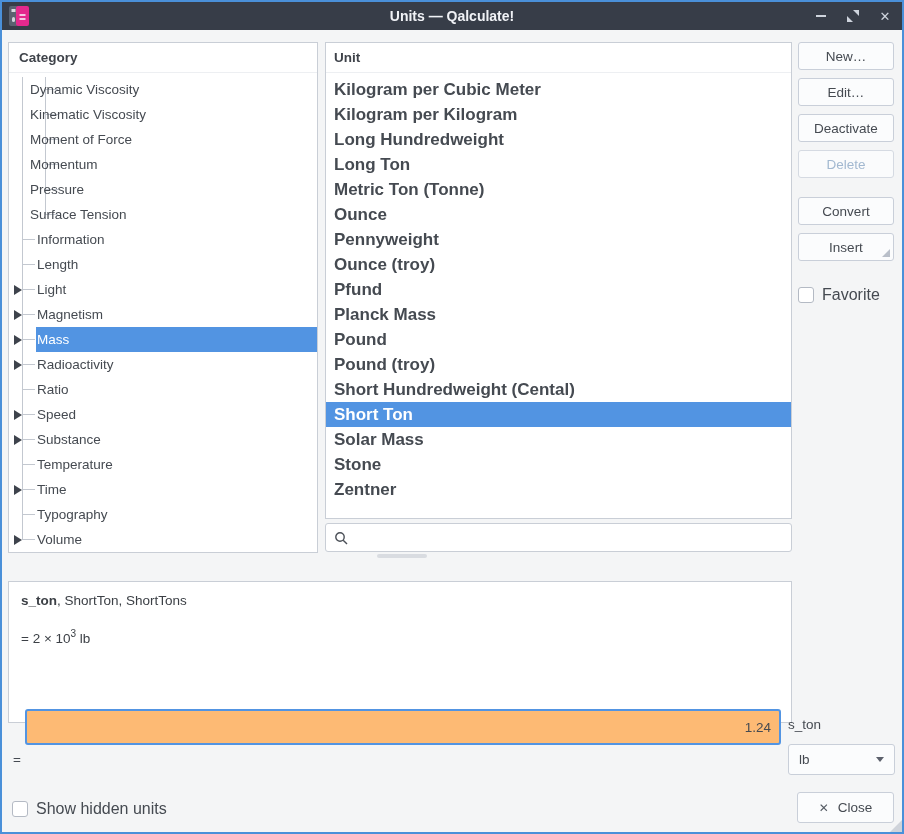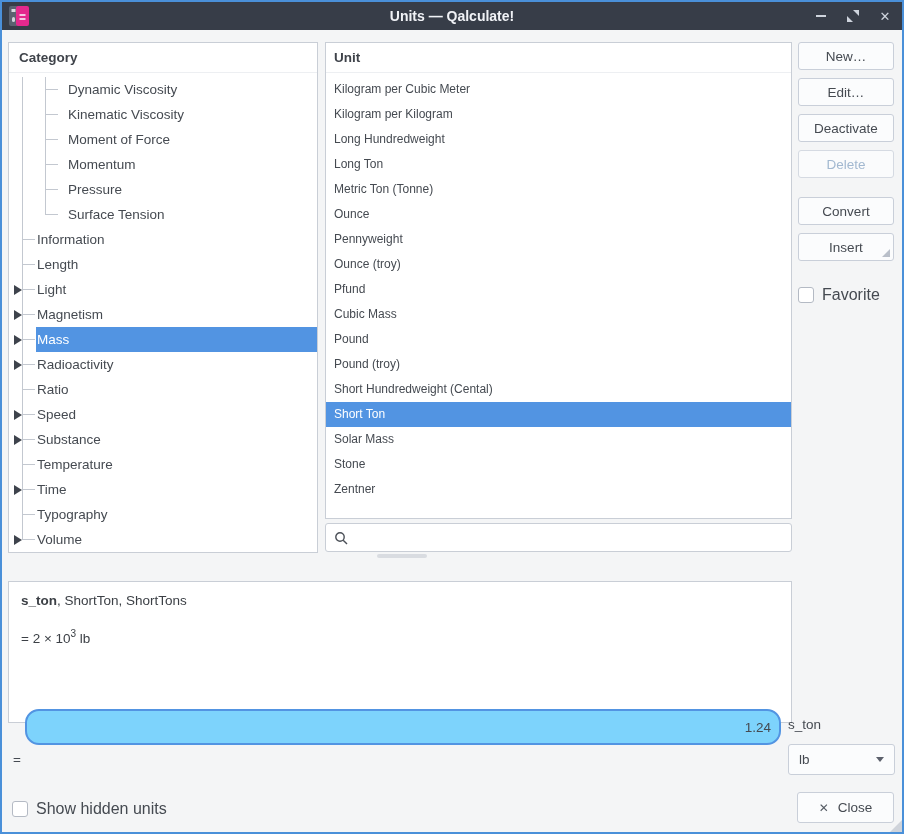--- a/index.html
+++ b/index.html
@@ -37,29 +37,29 @@
   
   .tree{position:absolute;left:0;top:34px;right:0;bottom:0;overflow:hidden;}
   .vline{position:absolute;width:1px;background:var(--line);}
   .vline1{left:13px;top:0;height:463px;}
   .vline2{left:36px;top:0;height:138px;}
   .tree-row{position:relative;height:25px;line-height:25px;font-size:13.5px;color:var(--text);cursor:default;}
   .tree-row .tick{position:absolute;top:12px;height:1px;background:var(--line);}
   .tree-row.lvl1 .tick{left:14px;width:12px;}
   .tree-row.lvl2 .tick{left:37px;width:12px;}
   .tree-row.lvl1 .lbl{margin-left:28px;position:relative;z-index:2;}
-  .tree-row.lvl2 .lbl{margin-left:59px;position:relative;z-index:2;}
+  .tree-row.lvl2 .lbl{margin-left:21px;position:relative;z-index:2;}
   .expander{position:absolute;left:5px;top:7.5px;width:0;height:0;z-index:3;
     border-left:8px solid #3e434c;border-top:5px solid transparent;border-bottom:5px solid transparent;}
   .tree-row .selbg{position:absolute;left:27px;right:0;top:0;bottom:0;background:var(--selection);z-index:1;}
   .tree-row.selected .lbl{color:#fff;}
   
   .unit-list{position:absolute;left:0;top:34px;right:0;bottom:0;overflow:hidden;}
-  .unit-row{position:relative;height:25px;line-height:25px;font-size:12px;color:var(--text);
-    padding-left:8px;cursor:default;}
+  .unit-row{position:relative;height:25px;line-height:25px;font-size:17px;color:var(--text);
+    padding-left:8px;cursor:default;font-weight:bold;}
   .unit-row.selected{background:var(--selection);color:#fff;}
   
   .search-box{position:absolute;left:323px;top:521px;width:467px;height:29px;background:#fff;
     border:1px solid var(--panel-border);border-radius:3px;display:flex;align-items:center;padding-left:8px;}
   .search-input{border:none;outline:none;flex:1;height:100%;font-size:13px;margin-left:6px;
     font-family:"Liberation Sans",sans-serif;color:var(--text);background:transparent;}
   
   .paned-grip{position:absolute;left:375px;top:552px;width:50px;height:4px;background:#d9dce1;border-radius:2px;}
   
   .side-btn{position:absolute;left:796px;width:96px;height:28px;background:var(--btn-bg);
@@ -74,21 +74,21 @@
   .check-row{position:absolute;display:flex;align-items:center;gap:8px;font-size:16px;color:var(--text);cursor:default;}
   .checkbox{width:16px;height:16px;background:#fff;border:1px solid #b4bac4;border-radius:3px;}
   .favorite-row{left:796px;top:284px;}
   .hidden-row{left:10px;top:798px;}
   
   .desc-panel{left:6px;top:556px;width:784px;height:142px;padding:9px 12px;font-size:13.5px;color:#3c4046;margin-top:23px;}
   .desc-names{line-height:20px;}
   .desc-relation{margin-top:13px;line-height:20px;}
   sup{font-size:10px;}
   
-  .conv-input{position:absolute;background:#7dd3fc;border:1px solid var(--panel-border);border-radius:14px;
+  .conv-input{position:absolute;background:#fdba74;border:1px solid var(--panel-border);border-radius:3px;
     text-align:right;padding:16px 8px;font-size:13.5px;color:var(--text);font-family:"Liberation Sans",sans-serif;outline:none;}
   .from-input{left:23px;top:707px;width:756px;height:31px;border:2px solid var(--selection);}
   .to-input{left:23px;top:742px;width:756px;height:31px;}
   .from-unit-label{position:absolute;left:786px;top:707px;height:31px;line-height:31px;font-size:13.5px;color:var(--text);}
   .equals-label{position:absolute;left:11px;top:742px;height:31px;line-height:31px;font-size:13.5px;color:var(--text);}
   .unit-dropdown{position:absolute;left:786px;top:742px;width:107px;height:31px;background:var(--btn-bg);
     border:1px solid var(--btn-border);border-radius:3px;display:flex;align-items:center;
     padding:0 10px;font-size:13.5px;color:var(--text);cursor:default;}
   .dd-arrow{margin-left:auto;width:0;height:0;border-left:4px solid transparent;
     border-right:4px solid transparent;border-top:5px solid #5c616c;}
@@ -165,21 +165,21 @@
 
     <div class="unit-row">Kilogram per Cubic Meter</div>
         <div class="unit-row">Kilogram per Kilogram</div>
         <div class="unit-row">Long Hundredweight</div>
         <div class="unit-row">Long Ton</div>
         <div class="unit-row">Metric Ton (Tonne)</div>
         <div class="unit-row">Ounce</div>
         <div class="unit-row">Pennyweight</div>
         <div class="unit-row">Ounce (troy)</div>
         <div class="unit-row">Pfund</div>
-        <div class="unit-row">Cubic Mass</div>
+        <div class="unit-row">Planck Mass</div>
         <div class="unit-row">Pound</div>
         <div class="unit-row">Pound (troy)</div>
         <div class="unit-row">Short Hundredweight (Cental)</div>
         <div class="unit-row selected">Short Ton</div>
         <div class="unit-row">Solar Mass</div>
         <div class="unit-row">Stone</div>
         <div class="unit-row">Zentner</div>
       </div>
   </div>
 

